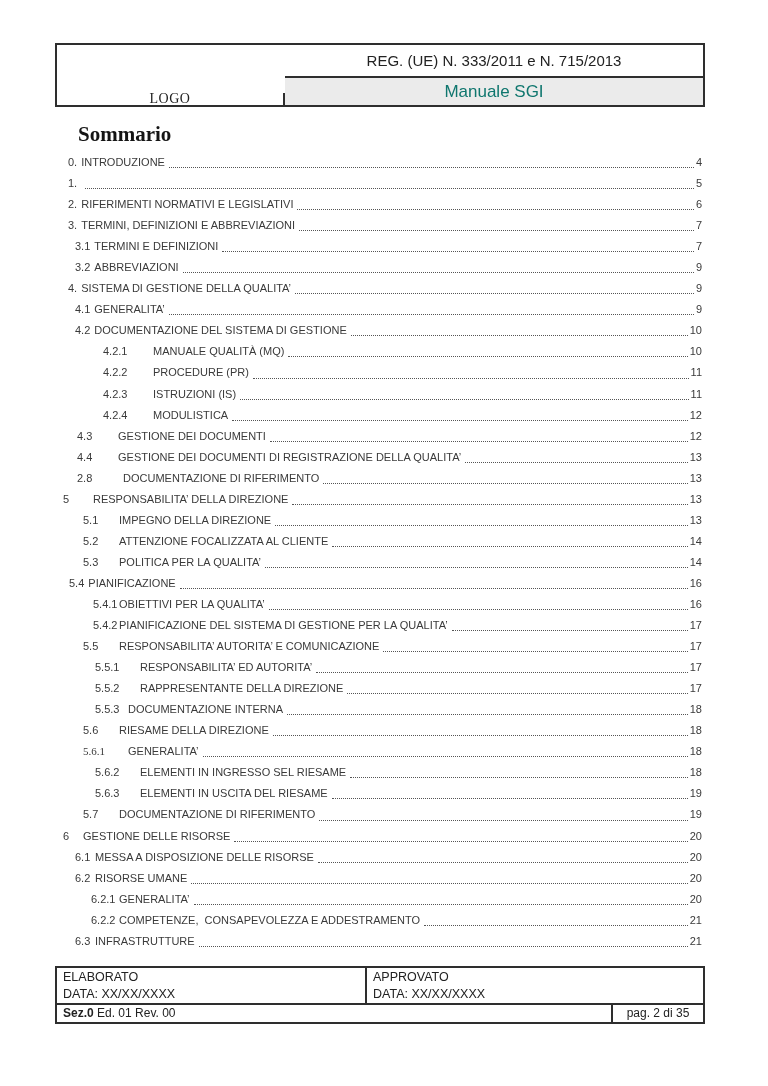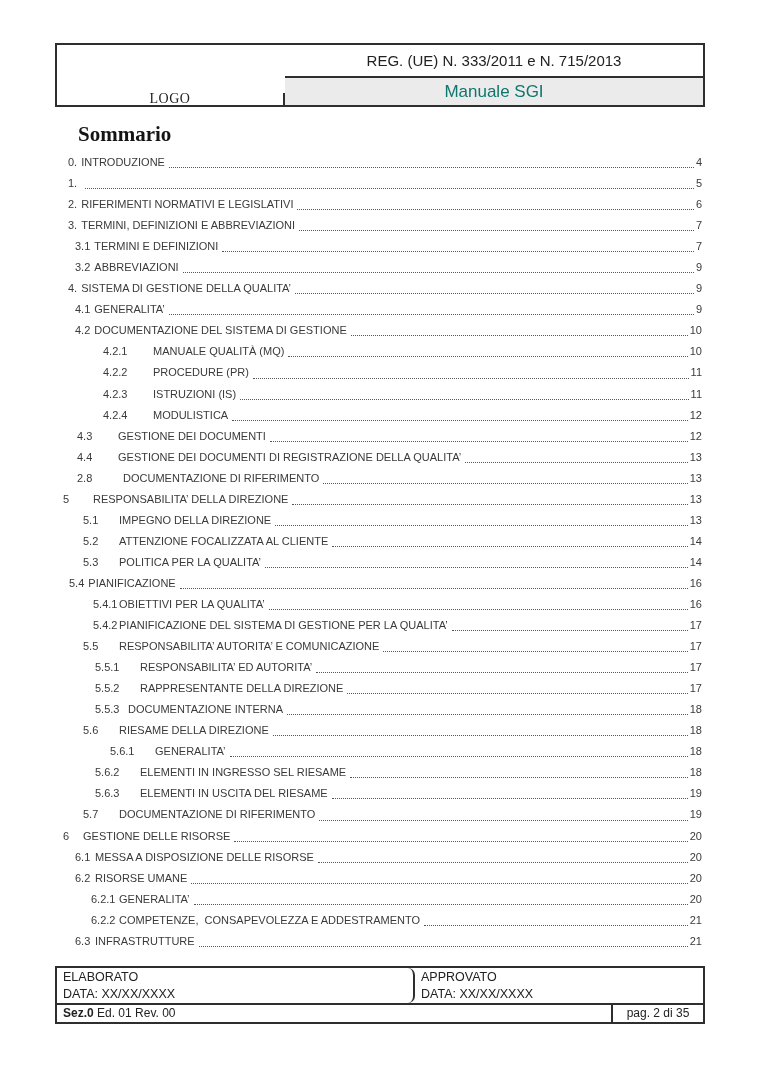--- a/index.html
+++ b/index.html
@@ -28,21 +28,21 @@
   .toc-row .dots{flex:1 1 auto;border-bottom:1.4px dotted #555;
                  margin:0 2px 5px 4px;align-self:flex-end;height:0;}
   .toc-row .pg{flex:0 0 auto;}
 
   
   .doc-footer{position:absolute;left:55px;top:966px;width:650px;
               border:2px solid var(--border,#2e2e2e);box-sizing:border-box;
               font-size:12.5px;color:#222;}
   .f-top{display:flex;height:35px;border-bottom:2px solid var(--border,#2e2e2e);}
   .f-cell{padding:1px 0 0 6px;line-height:17px;box-sizing:border-box;}
-  .f-cell.left{width:358px;border-right:2px solid var(--border,#2e2e2e);border-radius:7px;}
+  .f-cell.left{width:310px;border-right:2px solid var(--border,#2e2e2e);}
   .f-cell.right{flex:1;}
   .f-bottom{display:flex;height:17px;line-height:16.5px;font-size:12px;}
   .f-sez{flex:1;padding-left:6px;}
   .f-sez b{font-weight:bold;}
   .f-pag{width:92px;border-left:2px solid var(--border,#2e2e2e);box-sizing:border-box;
          text-align:center;}
 </style>
 </head>
 <body>
 
@@ -220,21 +220,21 @@
         <span class="dots"></span>
         <span class="pg">18</span>
       </div>
       <div class="toc-row">
         <span class="num" style="margin-left: 20px; width: 36px;">5.6</span>
         <span class="title">RIESAME DELLA DIREZIONE</span>
         <span class="dots"></span>
         <span class="pg">18</span>
       </div>
       <div class="toc-row">
-        <span class="num" style="margin-left: 47px; width: 45px;">5.6.1</span>
+        <span class="num" style="margin-left: 20px; width: 45px; font-family: Liberation Serif, serif;">5.6.1</span>
         <span class="title">GENERALITA’</span>
         <span class="dots"></span>
         <span class="pg">18</span>
       </div>
       <div class="toc-row">
         <span class="num" style="margin-left: 32px; width: 45px;">5.6.2</span>
         <span class="title">ELEMENTI IN INGRESSO SEL RIESAME</span>
         <span class="dots"></span>
         <span class="pg">18</span>
       </div>

